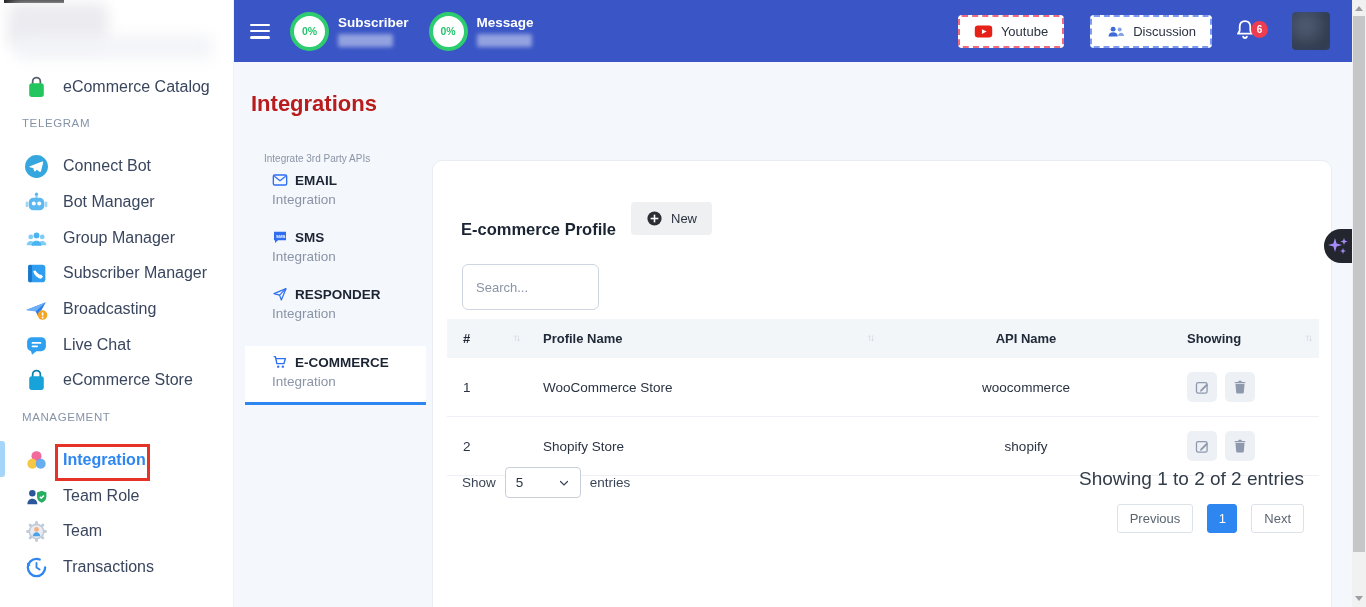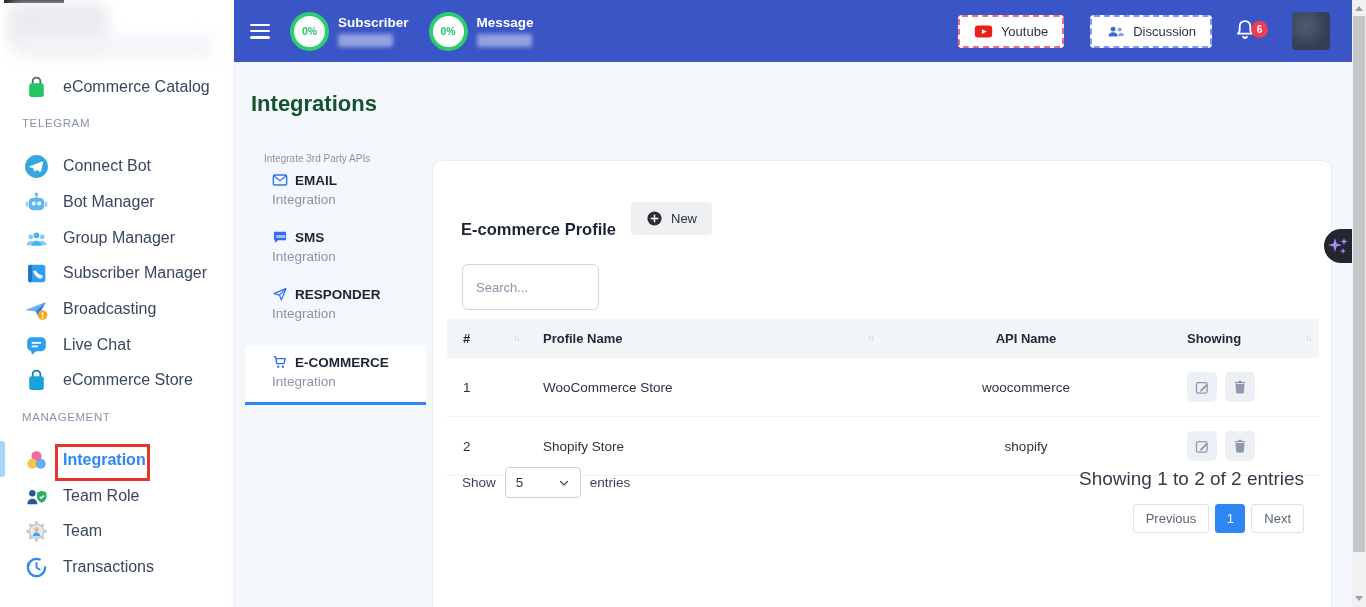--- a/index.html
+++ b/index.html
@@ -35,21 +35,21 @@
   .tb-spacer{flex:1;}
   .tb-btn{height:33px;background:#fff;border-radius:4px;display:flex;align-items:center;gap:8px;padding:0 14px;font-size:13px;color:#2b3340;cursor:pointer;}
   .tb-btn.yt{border:2px dashed #ef6a7e;margin-right:26px;}
   .tb-btn.disc{border:2px dashed #7c9bf0;}
   .bell-wrap{position:relative;margin-left:21px;width:26px;height:26px;cursor:pointer;}
   .bell-badge{position:absolute;right:-9px;top:3px;min-width:17px;height:17px;border-radius:50%;background:#ee3d51;color:#fff;font-size:10px;font-weight:bold;display:flex;align-items:center;justify-content:center;}
   .avatar{margin-left:33px;margin-right:22px;width:38px;height:38px;border-radius:4px;overflow:hidden;position:relative;cursor:pointer;}
   .avatar .blur{position:absolute;inset:-8px;background:radial-gradient(circle at 40% 40%,#55627a,#2d3748 60%,#3b4a63);filter:blur(6px);}
 
   
-  .page-title{position:absolute;left:18px;top:14px;font-size:22px;font-weight:bold;color:#14532d;}
+  .page-title{position:absolute;left:18px;top:14px;font-size:22px;font-weight:bold;color:#b91c1c;}
   .page-subtitle{position:absolute;left:31px;top:56px;font-size:10px;color:#8a94a6;margin-top:35px;}
 
   
   .subnav{position:absolute;left:12px;top:110px;width:181px;}
   .subnav-item{position:absolute;left:0;width:181px;cursor:pointer;}
   .subnav-inner{padding-left:27px;}
   .sn-title{display:flex;align-items:center;gap:7px;font-size:13.5px;font-weight:bold;color:#1b2433;}
   .sn-sub{margin-top:4px;font-size:13.5px;color:#8a94a6;}
   .subnav-item.active{background:#fff;border-bottom:3px solid #2e86f0;height:48px;padding-top:8px;box-sizing:content-box;}
 
@@ -64,21 +64,21 @@
   table.dt th{background:#f3f6f9;font-size:13px;font-weight:bold;color:#202a38;text-align:left;padding:12px 16px;position:relative;cursor:pointer;}
   table.dt th.center{text-align:center;}
   table.dt td{padding:14px 16px;font-size:13.5px;color:#2a3342;border-bottom:1px solid #eef0f6;}
   table.dt td.center{text-align:center;}
   .sort-ic{position:absolute;right:8px;top:13px;font-size:10px;color:#c6cdd8;letter-spacing:-2px;font-weight:normal;}
   .act-btn{display:inline-flex;align-items:center;justify-content:center;width:30px;height:30px;background:#edf0f4;border:none;border-radius:5px;margin-right:8px;cursor:pointer;vertical-align:middle;}
 
   .show-row{position:absolute;left:29px;top:306px;display:flex;align-items:center;gap:9px;font-size:13.5px;color:#3a4556;}
   .fake-select{width:76px;height:31px;box-sizing:border-box;border:1px solid #c8d0da;border-radius:4px;background:#fff;display:flex;align-items:center;justify-content:space-between;padding:0 10px;font-size:13.5px;color:#2a3342;cursor:pointer;}
   .summary{position:absolute;right:27px;top:307px;font-size:19px;color:#333c49;}
-  .pagination{position:absolute;right:27px;top:343px;display:flex;gap:6px;}
+  .pagination{position:absolute;right:27px;top:343px;display:flex;gap:14px;}
   .pg-btn{height:29px;box-sizing:border-box;border:1px solid #dde2e8;background:#fff;border-radius:3px;font-size:13px;color:#5a6572;padding:0 12px;display:flex;align-items:center;justify-content:center;font-family:inherit;cursor:pointer;}
   .pg-btn.current{background:#2e86f0;border-color:#2e86f0;color:#fff;width:30px;padding:0;}
 
   
   .ai-fab{position:absolute;left:1324px;top:229px;width:28px;height:34px;background:#23262e;border-radius:17px 0 0 17px;z-index:11;display:flex;align-items:center;justify-content:center;cursor:pointer;}
   .sb-arrow{position:absolute;left:3px;width:0;height:0;border-left:4px solid transparent;border-right:4px solid transparent;}
   .sb-arrow.up{top:6px;border-bottom:5px solid #9a9fa5;}
   .sb-arrow.down{bottom:6px;border-top:5px solid #9a9fa5;}
   .sb-thumb{position:absolute;left:1px;top:16px;width:12px;height:536px;background:#c4c6c8;}
 </style>

